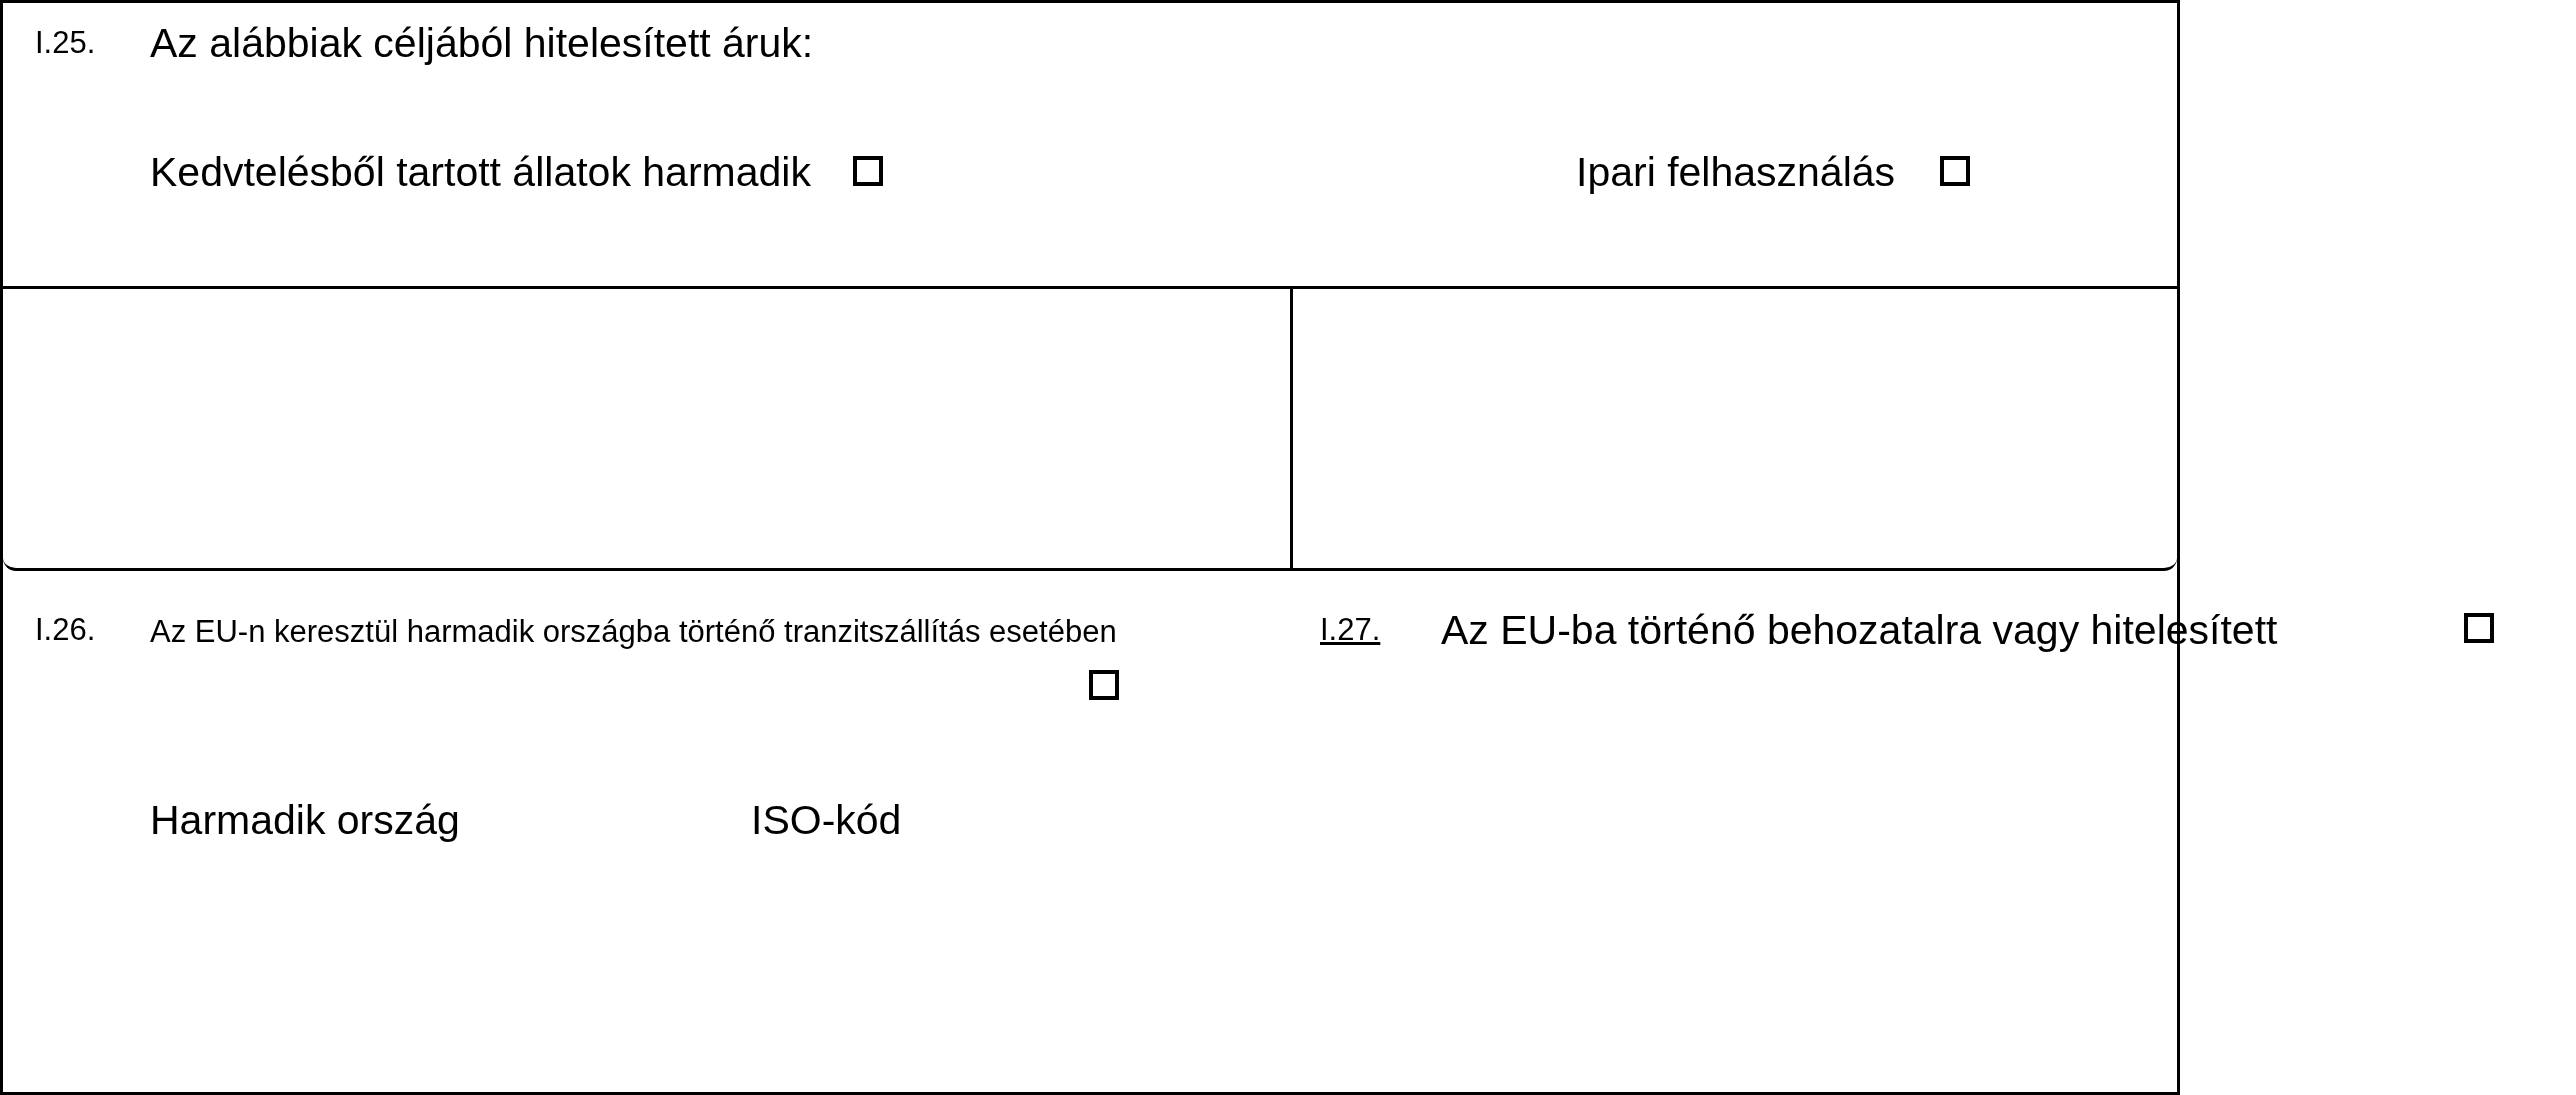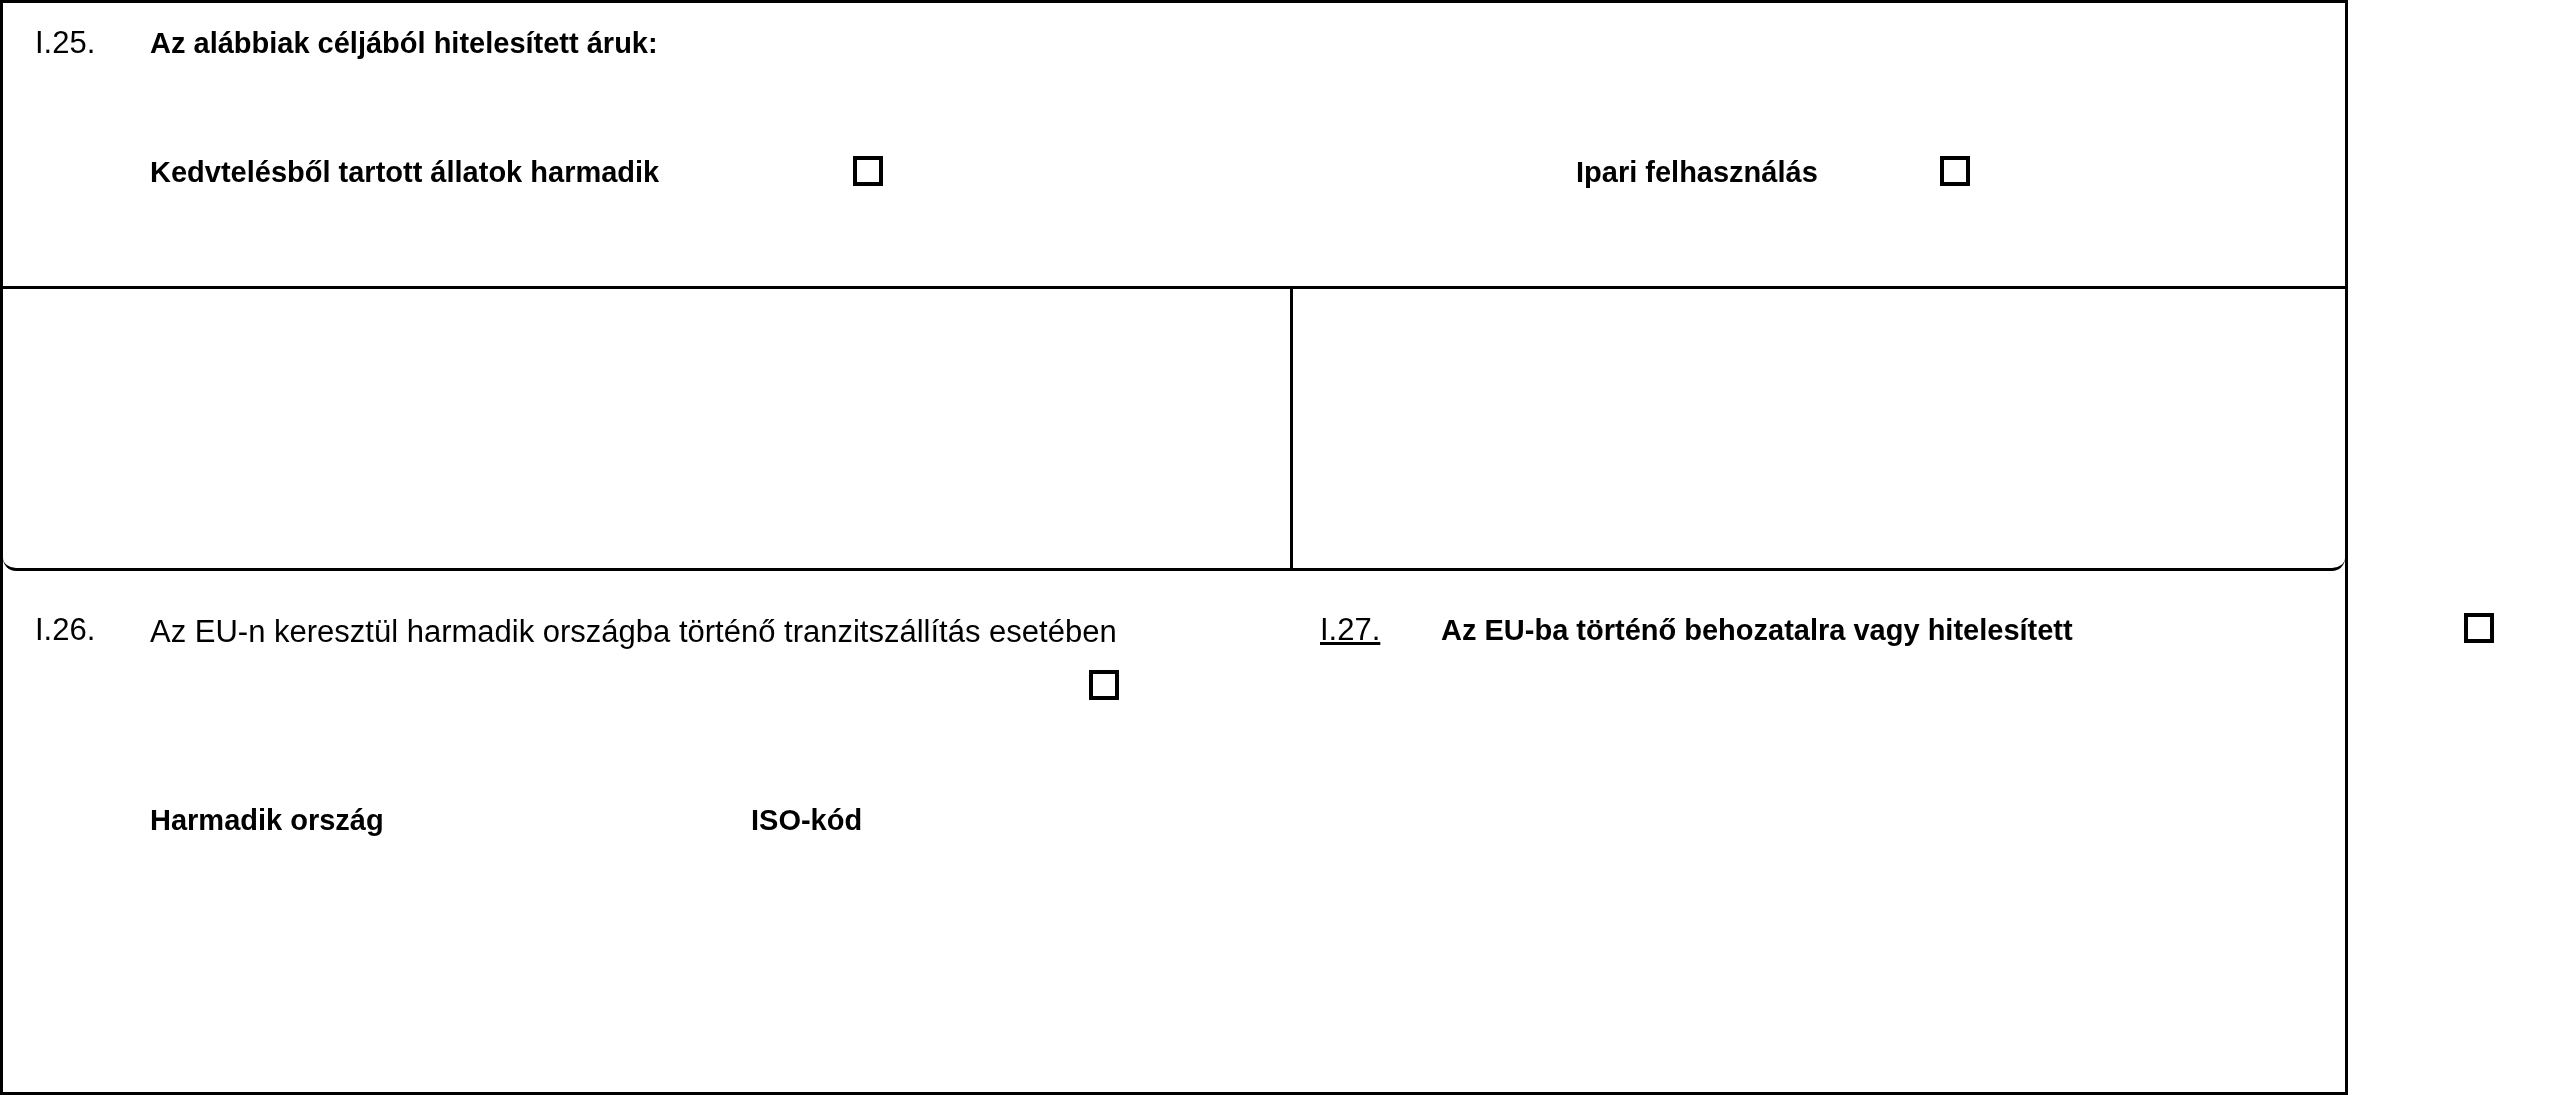--- a/index.html
+++ b/index.html
@@ -16,21 +16,21 @@
     height: 1095px;
     position: relative;
     box-sizing: border-box;
     background: #ffffff;
     overflow: hidden;
   }
   .form-table {
     position: absolute;
     left: 0;
     top: 0;
-    width: 2348px;
+    width: 2180px;
     height: 1095px;
     box-sizing: border-box;
     border: 3.8px solid #000000;
   }
   .row {
     position: absolute;
     left: 0;
     box-sizing: border-box;
   }
   .row-25 {
@@ -68,24 +68,23 @@
     width: 1282px;
   }
   .fld-num {
     position: absolute;
     font-size: 31px;
     line-height: 38px;
     white-space: nowrap;
   }
   .fld-label {
     position: absolute;
-    font-size: 29px;
+    font-size: 41px;
     line-height: 38px;
     white-space: nowrap;
-    font-weight: bold;
   }
   .fld-label-wrap {
     position: absolute;
     font-size: 31px;
     line-height: 42px;
   }
   .checkbox {
     position: absolute;
     width: 30px;
     height: 30px;

